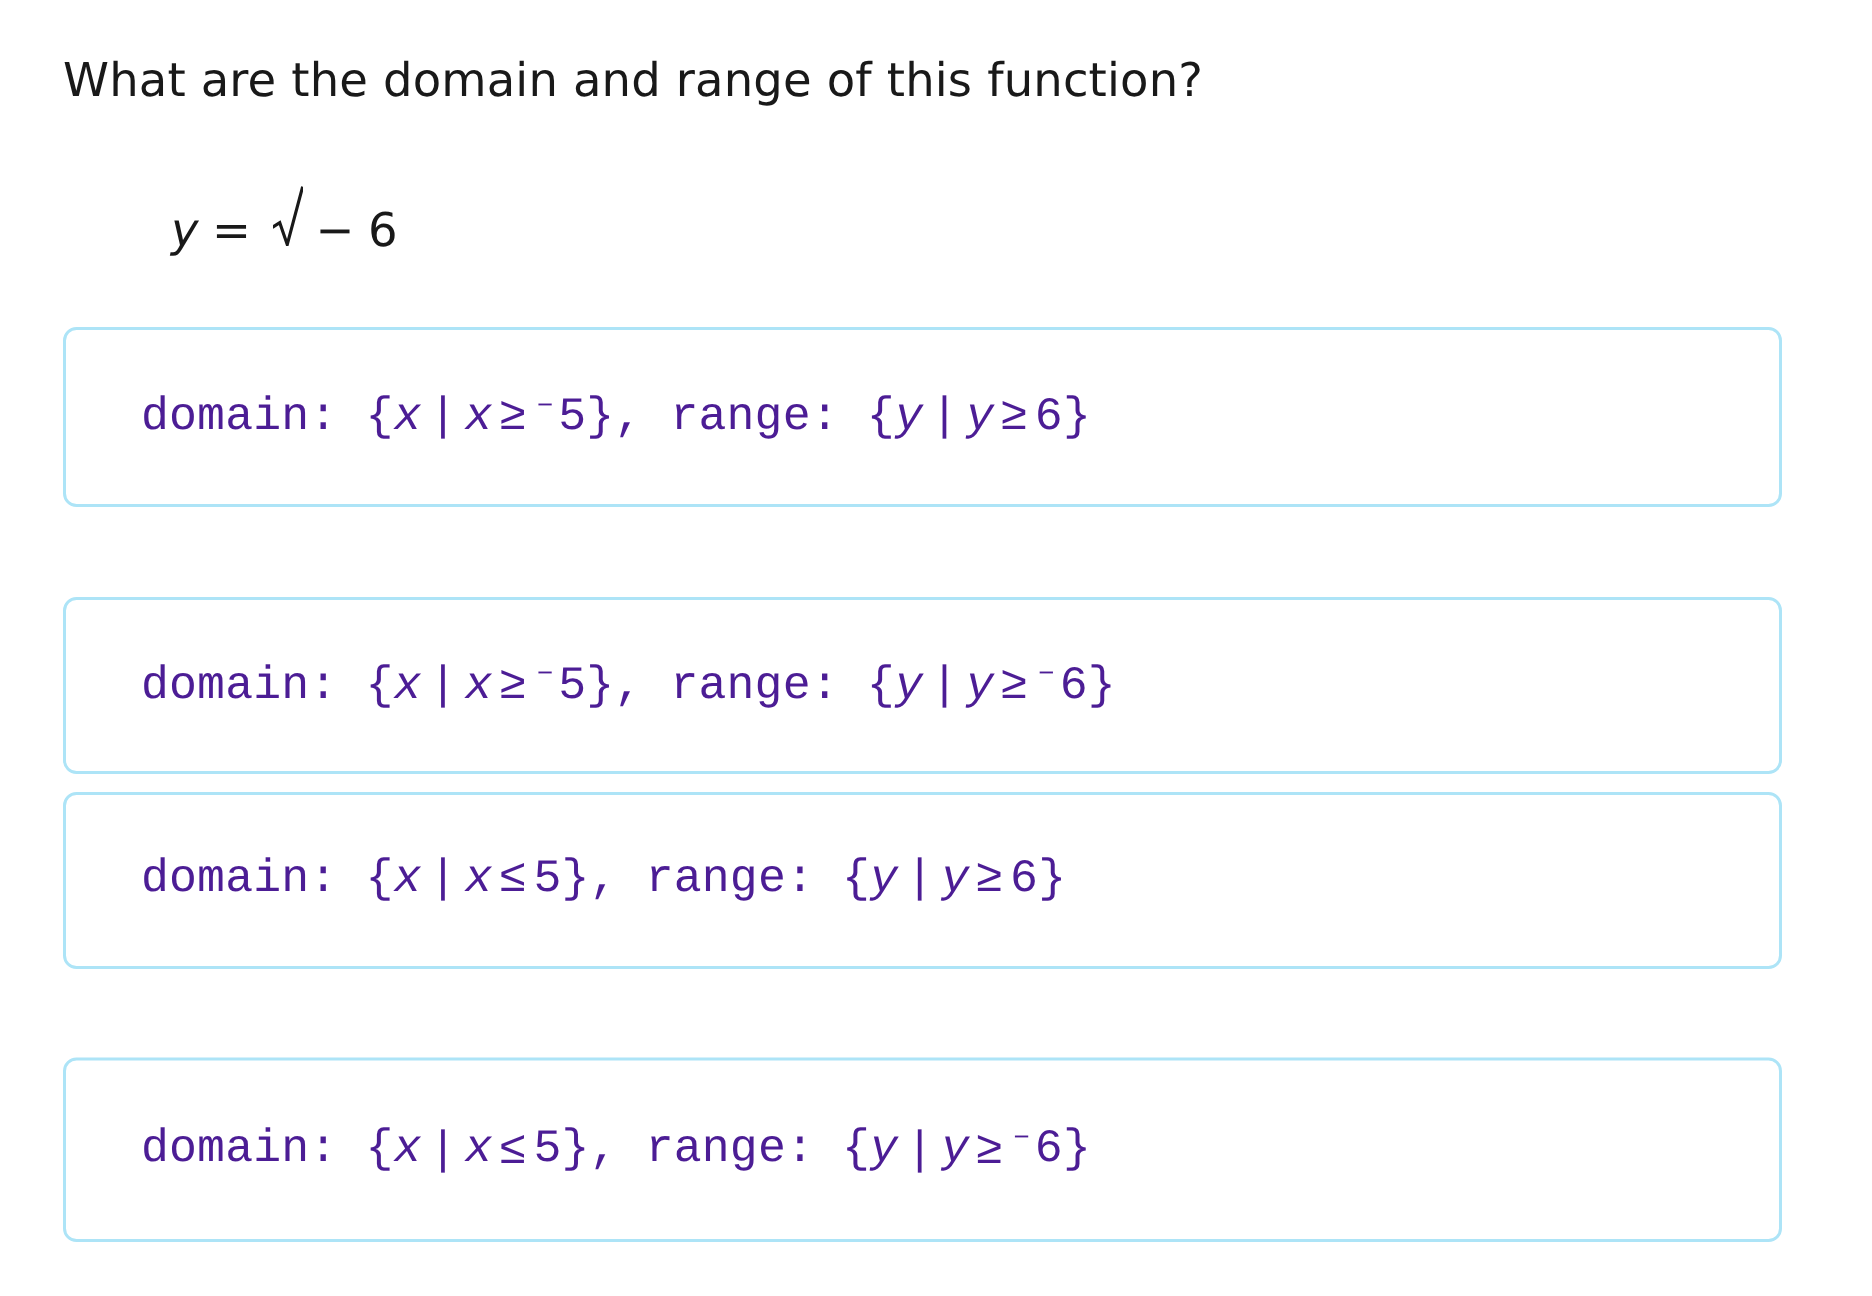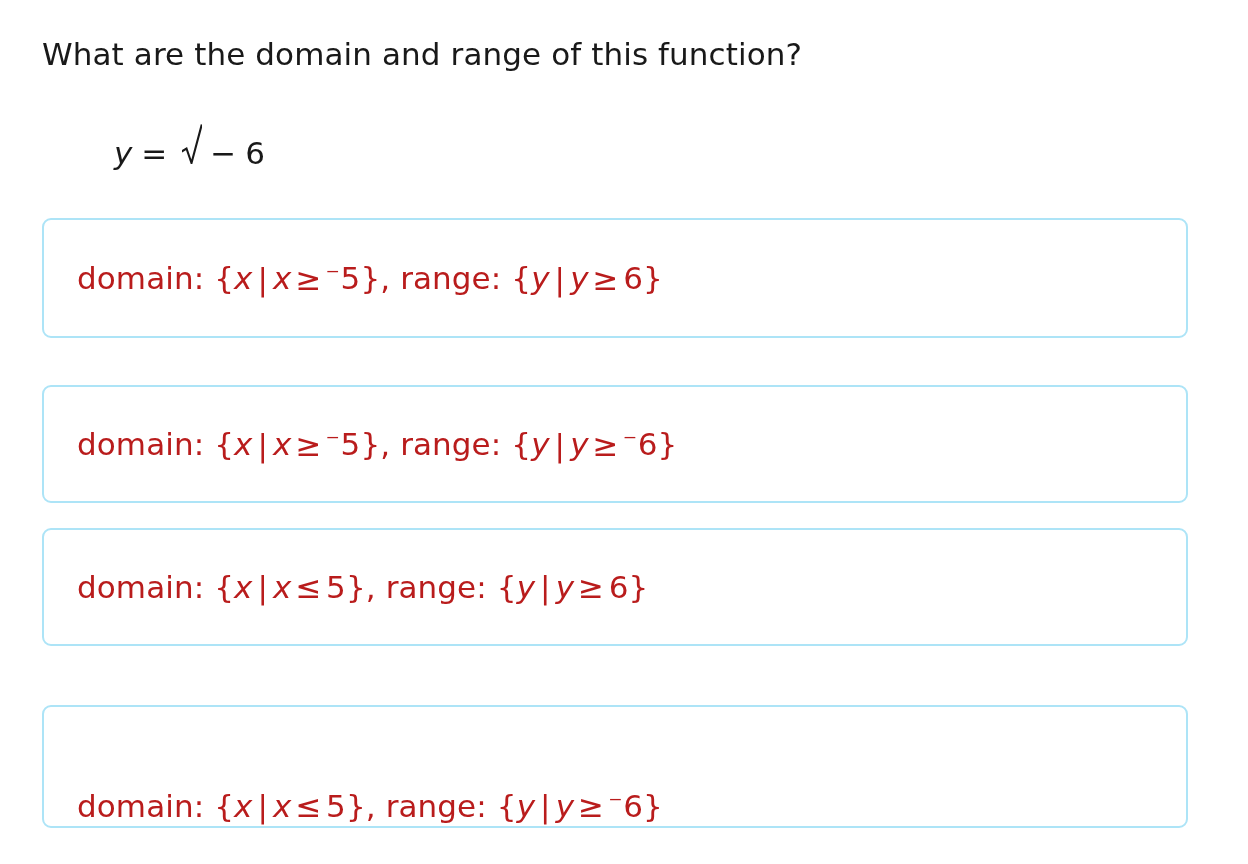--- a/index.html
+++ b/index.html
@@ -96,31 +96,32 @@
     width: 1146px;
     box-sizing: border-box;
     background: #ffffff;
     border: 2px solid #ade4f7;
     border-radius: 9px;
     display: flex;
     align-items: center;
     cursor: pointer;
   }
   .option-text {
-    padding-left: 33px;
+    padding-left: 50px;
     font-size: 31px;
     line-height: 40px;
-    color: #b91c1c;
+    color: #4c1d95;
     white-space: nowrap;
     letter-spacing: 0.1px;
+    font-family: Liberation Mono, monospace;
   }
   .option-1 { top: 218px; height: 120px; }
-  .option-2 { top: 385px; height: 118px; }
+  .option-2 { top: 398px; height: 118px; }
   .option-3 { top: 528px; height: 118px; }
-  .option-4 { top: 705px; height: 123px; align-items: flex-end; }
+  .option-4 { top: 705px; height: 123px; }
 
   
   .mvar { font-style: italic; }
   .mbar {
     display: inline-block;
     padding: 0 5px;
     font-style: normal;
   }
   .mrel {
     display: inline-block;

